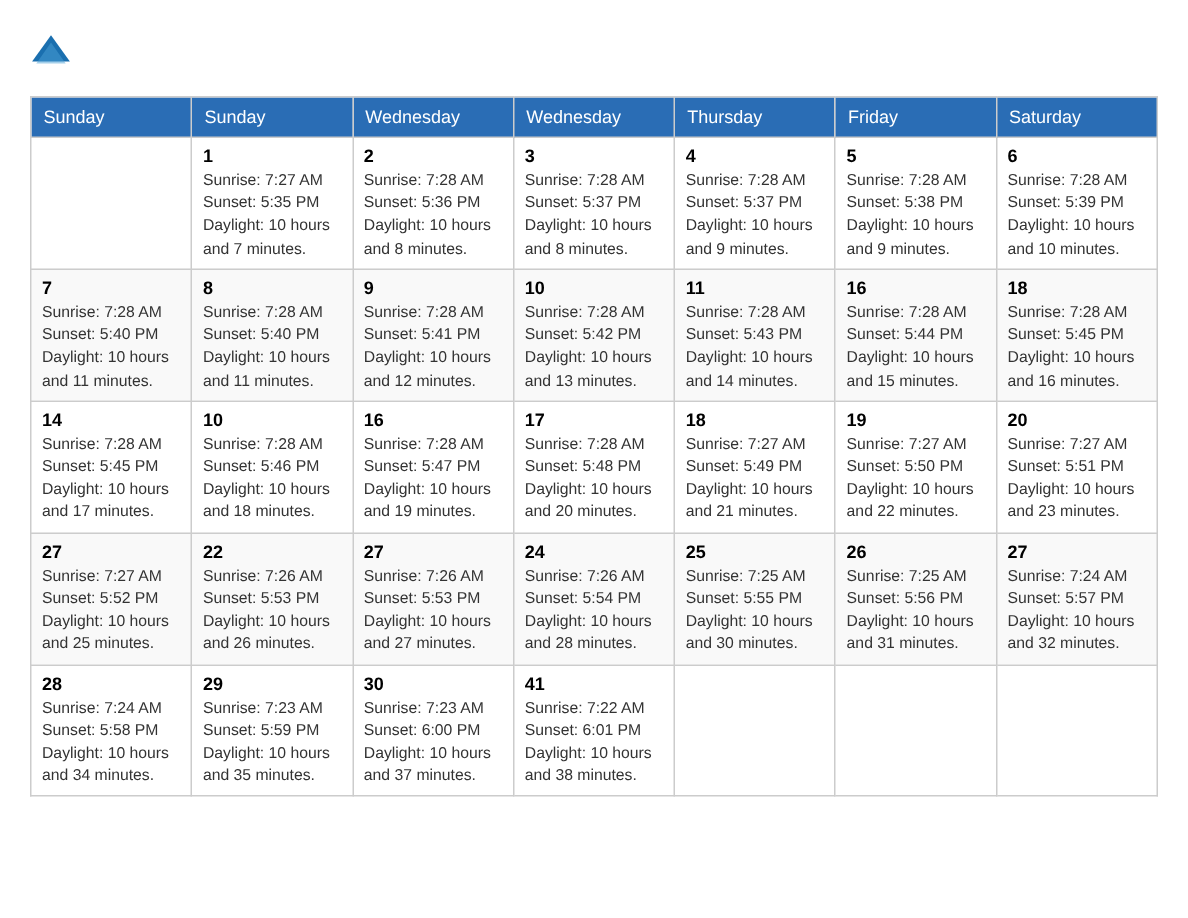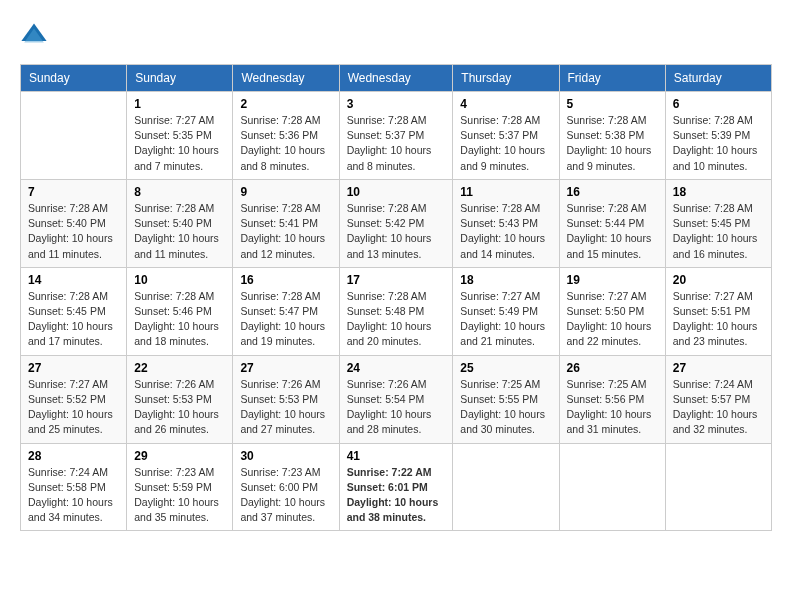--- a/index.html
+++ b/index.html
@@ -248,21 +248,21 @@
 Daylight: 10 hours
 and 34 minutes.</span></td>
         <td><span class="day-num">29</span><span class="day-info" style="white-space: pre-line;">Sunrise: 7:23 AM
 Sunset: 5:59 PM
 Daylight: 10 hours
 and 35 minutes.</span></td>
         <td><span class="day-num">30</span><span class="day-info" style="white-space: pre-line;">Sunrise: 7:23 AM
 Sunset: 6:00 PM
 Daylight: 10 hours
 and 37 minutes.</span></td>
-        <td><span class="day-num">41</span><span class="day-info" style="white-space: pre-line; font-weight: bold;">Sunrise: 7:22 AM
+        <td><span class="day-num">41</span><span class="day-info" style="white-space: pre-line;">Sunrise: 7:22 AM
 Sunset: 6:01 PM
 Daylight: 10 hours
 and 38 minutes.</span></td>
         <td class="empty-cell"></td>
         <td class="empty-cell"></td>
         <td class="empty-cell"></td>
       </tr>
     </tbody>
 </table>
 

